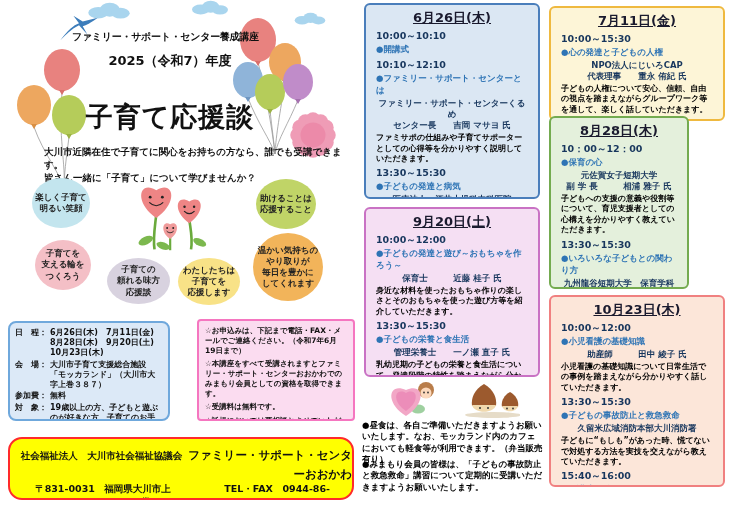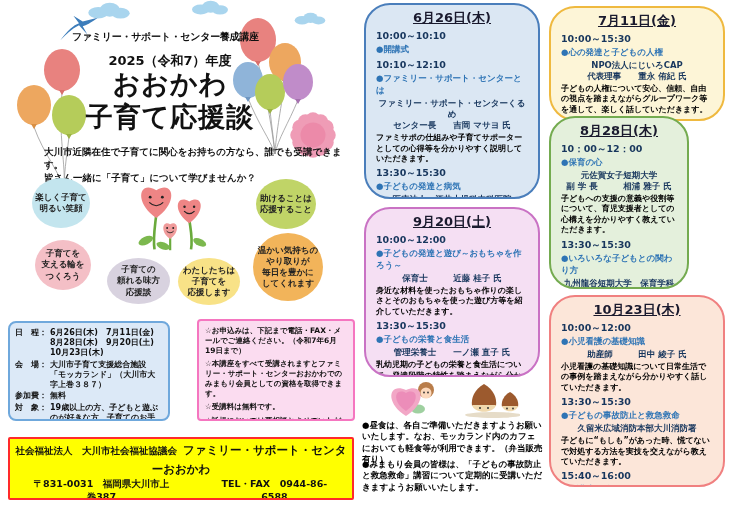--- a/index.html
+++ b/index.html
@@ -22,30 +22,30 @@
   .info-box{background:#dce9f7;border:2px solid #6fa8dc;border-radius:8px;padding:5px 5px;
             font-size:8px;line-height:1.28;overflow:hidden;}
   .info-row{display:flex;margin-bottom:1px;}
   .info-label{flex:0 0 35px;font-weight:bold;}
   .info-value{flex:1;font-weight:bold;white-space:pre-line;}
   .apply-box{background:#fbdcf0;border:2px solid #f576c0;border-radius:4px;padding:5px 6px;
              font-size:7.5px;font-weight:bold;line-height:1.3;overflow:hidden;}
   .apply-item{margin-bottom:4px;}
 
   
-  .footer{background:#ffff00;border:2.5px solid #ff2a2a;border-radius:2px;text-align:center;
-          overflow:hidden;}
+  .footer{background:#ffff00;border:2.5px solid #ff2a2a;border-radius:14px;text-align:right;
+          padding-top:5px;overflow:hidden;}
   .footer-org{font-weight:bold;}
   .footer-org .small{font-size:9.5px;}
   .footer-org .big{font-size:11.5px;margin-left:6px;}
   .footer-line2{display:flex;justify-content:space-between;padding:1px 22px 0;font-size:9.5px;font-weight:bold;gap:48px;}
   .footer-hours{font-size:8.8px;font-weight:bold;margin-top:1px;}
 
   
-  .session{border:2.5px solid;border-radius:26px;padding:4px 10px 8px;overflow:hidden;}
+  .session{border:2.5px solid;border-radius:6px;padding:4px 10px 8px;overflow:hidden;}
   .date-title{text-align:center;font-weight:bold;font-size:13px;text-decoration:underline;color:#1a1a2e;}
   .time{font-weight:bold;color:#17365d;font-size:9.5px;margin-top:3px;}
   .topic{font-weight:bold;color:#2e74b5;font-size:8.5px;margin-top:1px;}
   .speakers{font-weight:bold;color:#17365d;font-size:8.5px;white-space:pre-line;
             text-align:center;line-height:1.3;margin-top:1px;}
   .desc{color:#000;font-size:8px;line-height:1.3;margin-top:2px;font-weight:600;}
 
   .note{font-size:8.5px;font-weight:bold;line-height:1.35;color:#000;}
 </style>
 </head>
@@ -149,21 +149,20 @@
       <circle cx="87.5" cy="33" r="1.4" fill="#222"></circle>
     <path d="M76 38 C80 42 84 42 88 38" stroke="#222" stroke-width="1.3" fill="none"></path>
     <path d="M60 70 C48 62 51 48 60 53 C69 48 72 62 60 70 Z" fill="#f09b9b"></path>
     <circle cx="56.5" cy="57.5" r="1.1" fill="#222"></circle>
       <circle cx="63.5" cy="57.5" r="1.1" fill="#222"></circle>
     <path d="M56 61 C58.5 63.5 61.5 63.5 64 61" stroke="#222" stroke-width="1.1" fill="none"></path>
   </svg>
 
   <div class="abs course-label" style="left:72px;top:30px;width:220px">ファミリー・サポート・センター養成講座</div>
   <div class="abs year" style="left:95px;top:52px;width:150px">2025（令和7）年度</div>
-  <div class="abs big-title" style="left:55px;top:69px;width:230px">おおかわ</div>
   <div class="abs big-title" style="left:45px;top:102px;width:250px">子育て応援談</div>
   <div class="abs lead" style="left:44px;top:146px;width:315px">大川市近隣在住で子育てに関心をお持ちの方なら、誰でも受講できます。
 皆さん一緒に「子育て」について学びませんか？</div>
 
   <div class="abs bubble" style="left: 32px; top: 178px; width: 58px; height: 50px; background-color: rgb(195, 229, 238);">楽しく子育て
 明るい笑顔</div>
   <div class="abs bubble" style="left: 256px; top: 179px; width: 60px; height: 50px; background-color: rgb(192, 212, 103);">助けることは
 応援すること</div>
   <div class="abs bubble" style="left: 35px; top: 240px; width: 56px; height: 50px; background-color: rgb(244, 191, 198);">子育てを
 支える輪を

